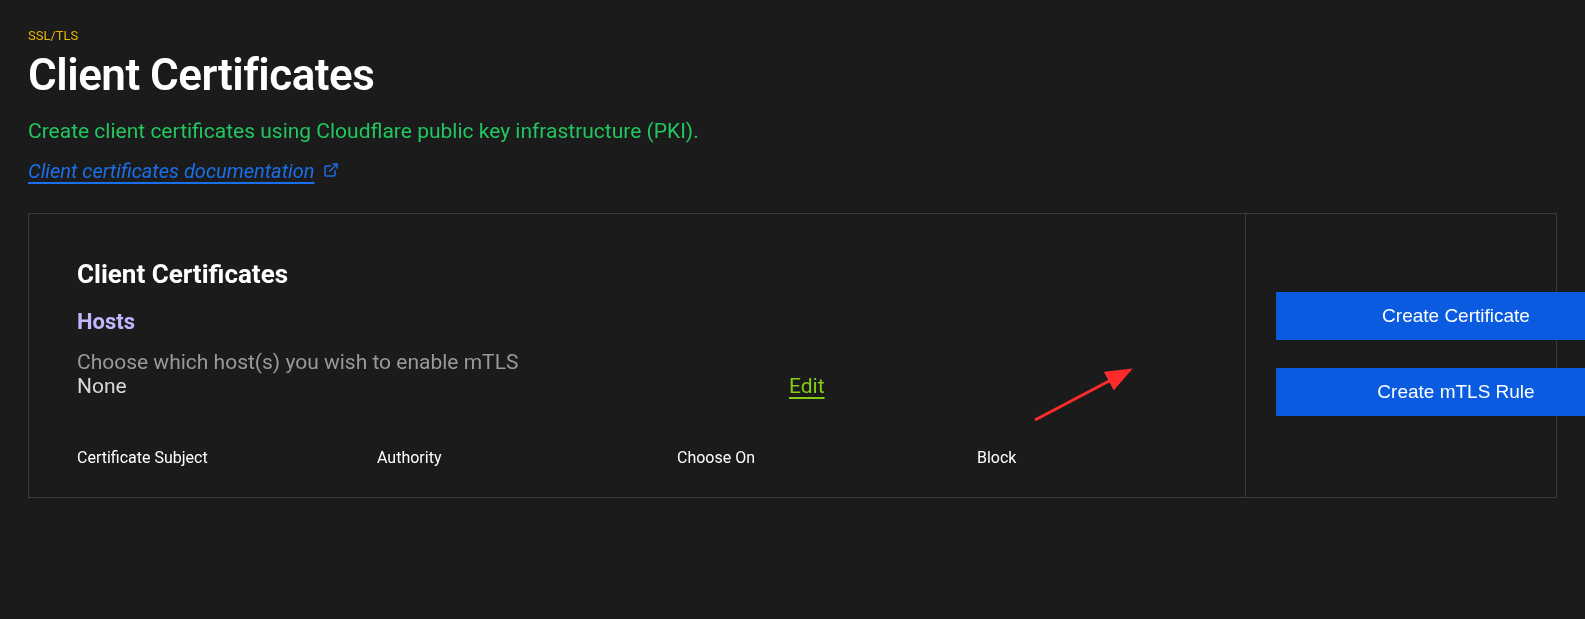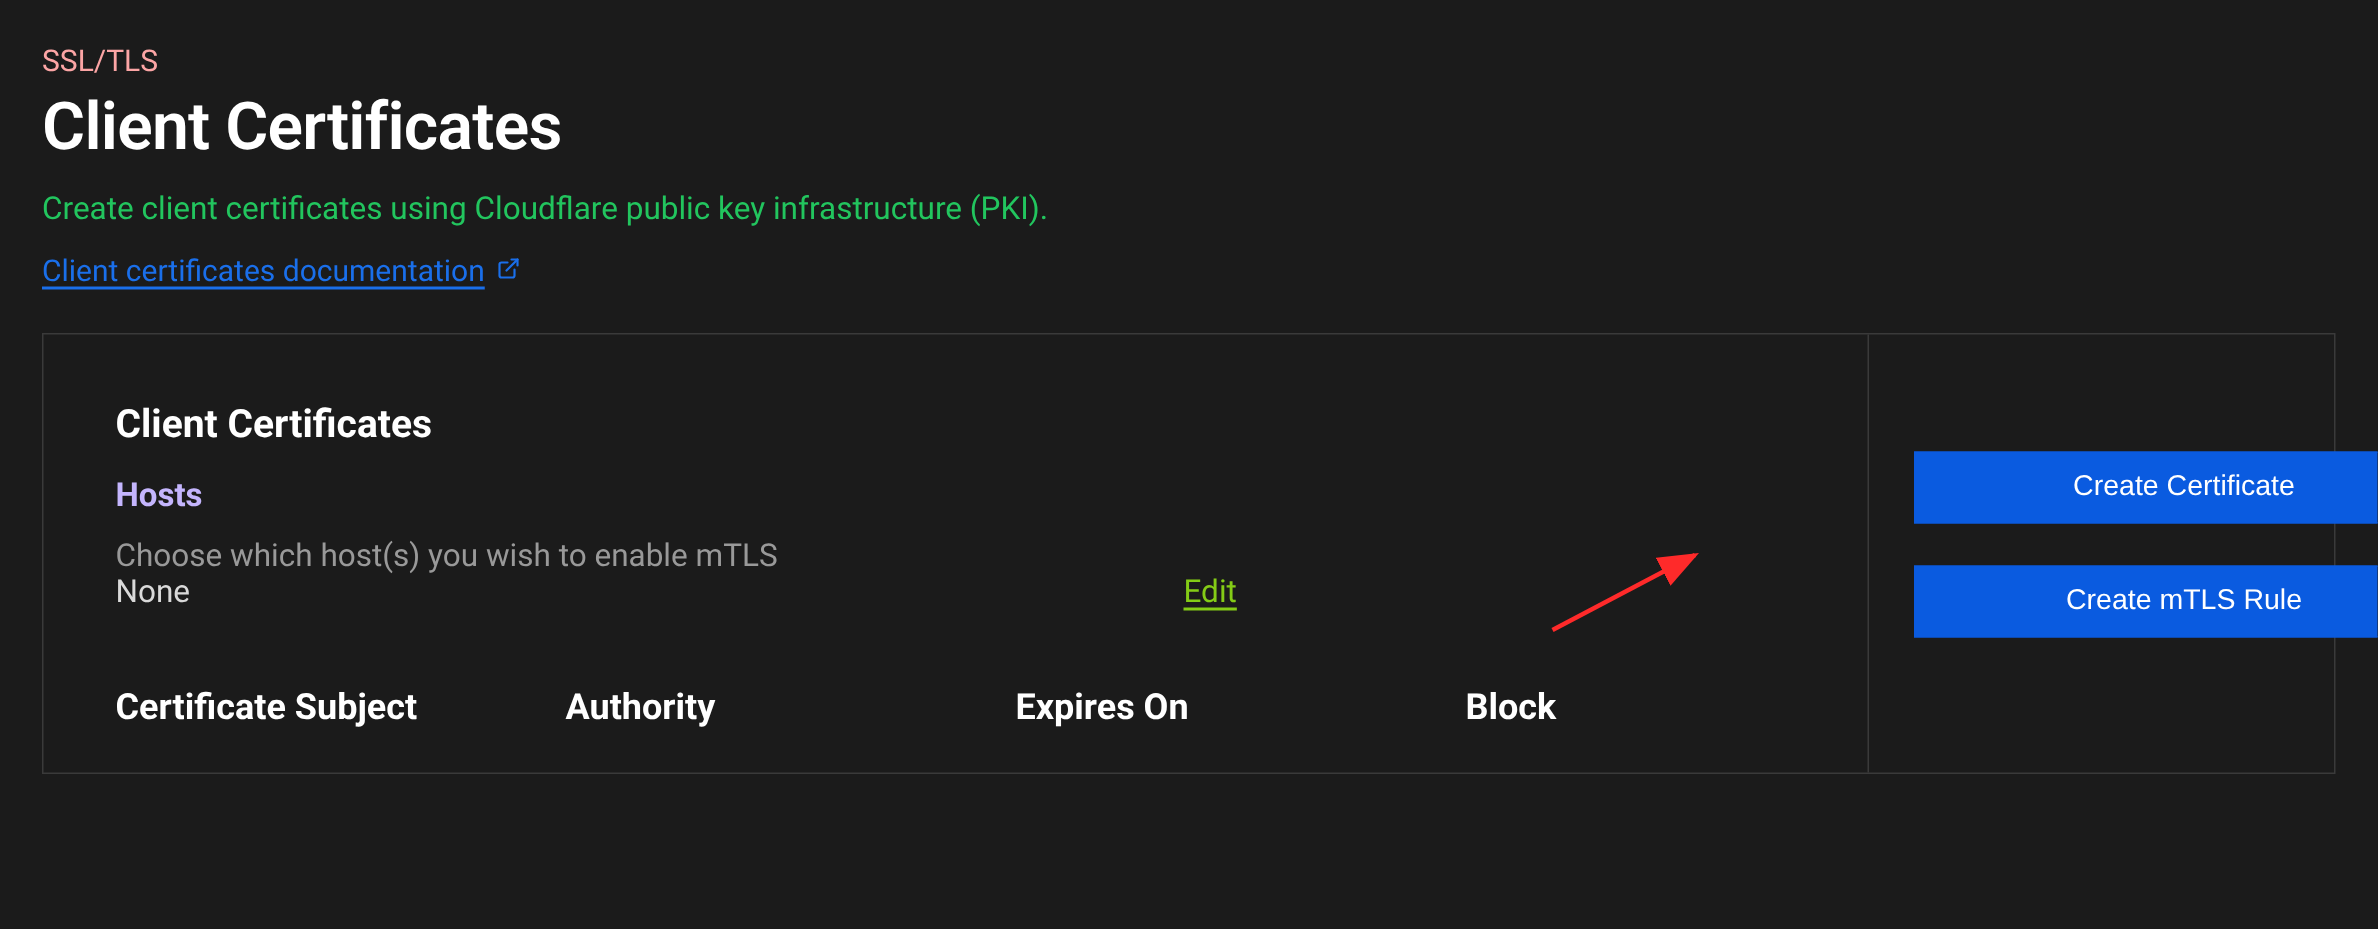--- a/index.html
+++ b/index.html
@@ -10,22 +10,22 @@
     body {
       background-color: #1b1b1b;
       color: #d9d9d9;
       font-family: -apple-system, BlinkMacSystemFont, "Segoe UI", Roboto, Helvetica, Arial, sans-serif;
       width: 1585px;
       height: 619px;
       overflow: hidden;
       padding: 28px;
     }
     .breadcrumb {
-      color: #fca5a5;
-      font-size: 20px;
+      color: #eab308;
+      font-size: 13px;
       font-weight: 400;
       margin-bottom: 6px;
     }
     .page-title {
       color: #ffffff;
       font-size: 44px;
       font-weight: 600;
       margin-bottom: 18px;
       letter-spacing: -0.5px;
     }
@@ -36,20 +36,21 @@
       margin-bottom: 16px;
     }
     .doc-link {
       display: inline-flex;
       align-items: center;
       color: #1a6fea;
       font-size: 20px;
       text-decoration: underline;
       text-underline-offset: 4px;
       gap: 8px;
+      font-style: italic;
     }
     .doc-link svg {
       width: 16px;
       height: 16px;
       stroke: #1a6fea;
     }
     .card {
       margin-top: 30px;
       border: 1px solid #3a3a3a;
       display: flex;
@@ -117,22 +118,22 @@
       font-size: 19px;
       font-weight: 400;
       padding: 12px 20px;
       width: 360px;
       text-align: center;
       cursor: pointer;
     }
     .table-header {
       display: flex;
       padding: 50px 20px 0 0;
-      font-size: 24px;
-      font-weight: 700;
+      font-size: 16px;
+      font-weight: 400;
       color: #ffffff;
     }
     .th-subject { width: 300px; }
     .th-authority { width: 300px; }
     .th-expires { width: 300px; }
     .th-status { width: 200px; }
     .annotation-arrow {
       position: absolute;
       pointer-events: none;
     }
@@ -165,21 +166,21 @@
     <h3 class="subsection-title">Hosts</h3>
     <p class="subsection-desc">Choose which host(s) you wish to enable mTLS</p>
     <div class="hosts-row">
       <span class="hosts-value">None</span>
       <a class="edit-link">Edit</a>
     </div>
 
     <div class="table-header">
       <div class="th-subject">Certificate Subject</div>
       <div class="th-authority">Authority</div>
-      <div class="th-expires">Expires On</div>
+      <div class="th-expires">Choose On</div>
       <div class="th-status">Block</div>
     </div>
   </div>
 
   <div class="card-right">
     <button class="btn-primary">Create Certificate</button>
     <button class="btn-primary">Create mTLS Rule</button>
   </div>
 </div>
 

